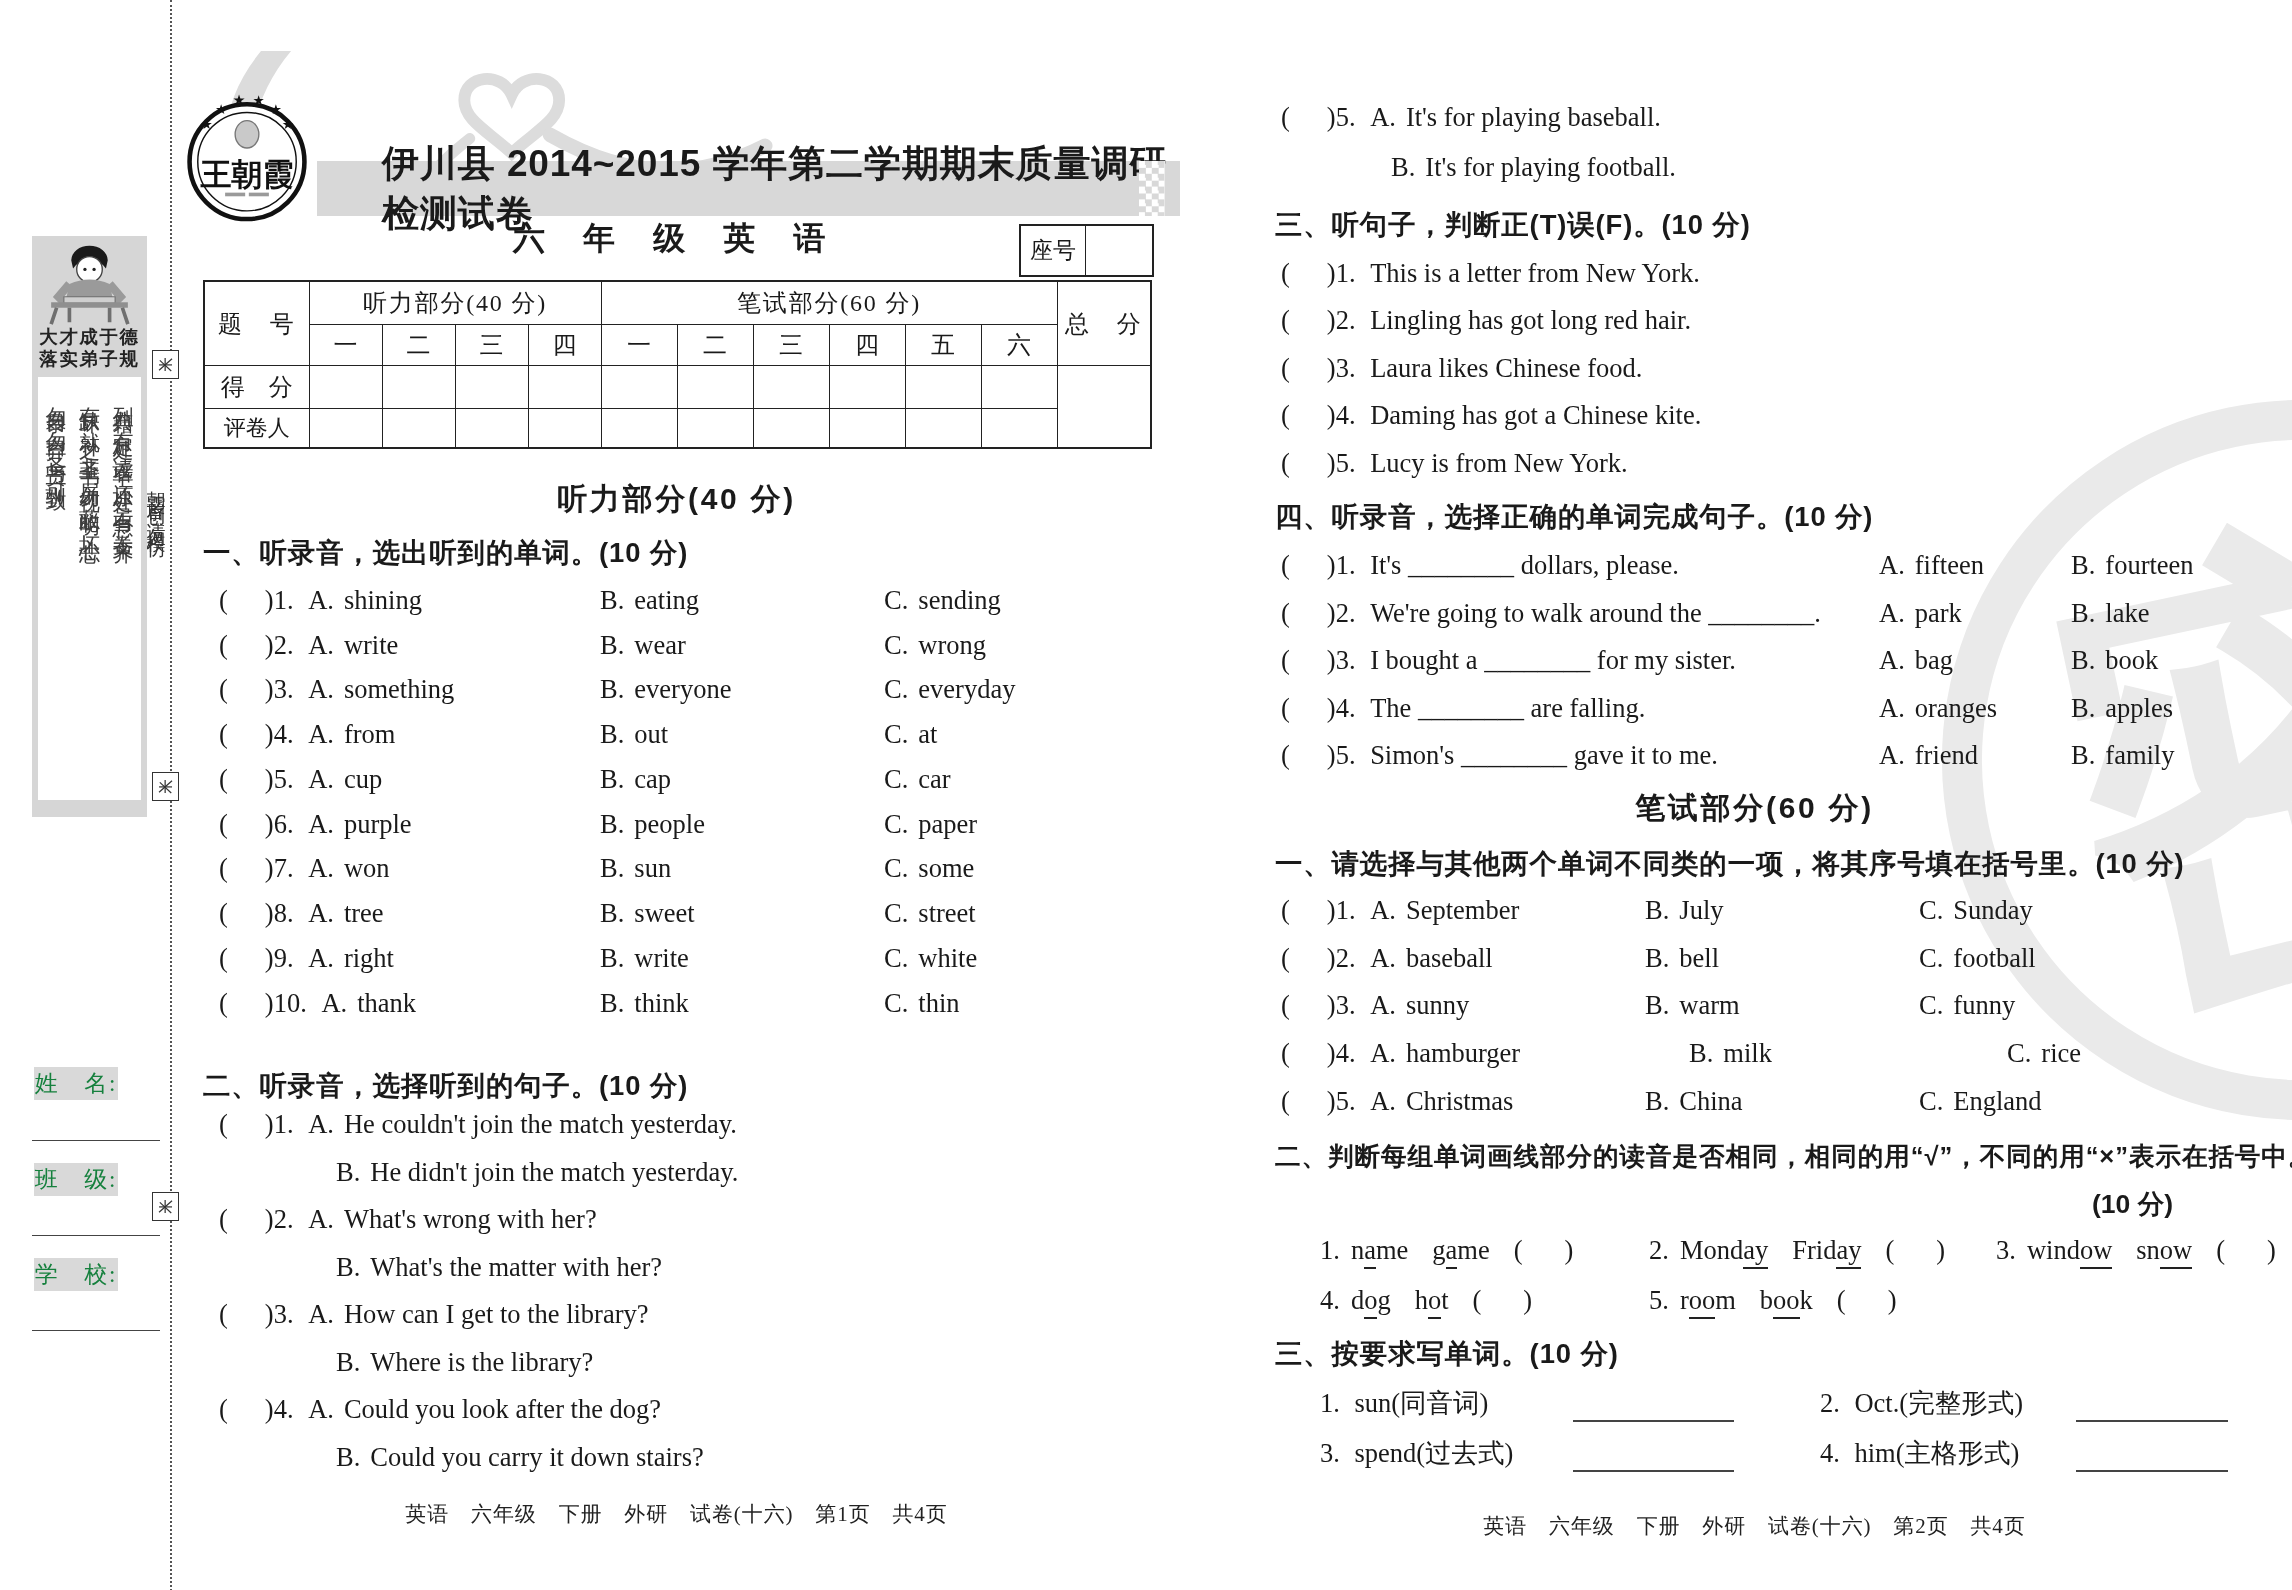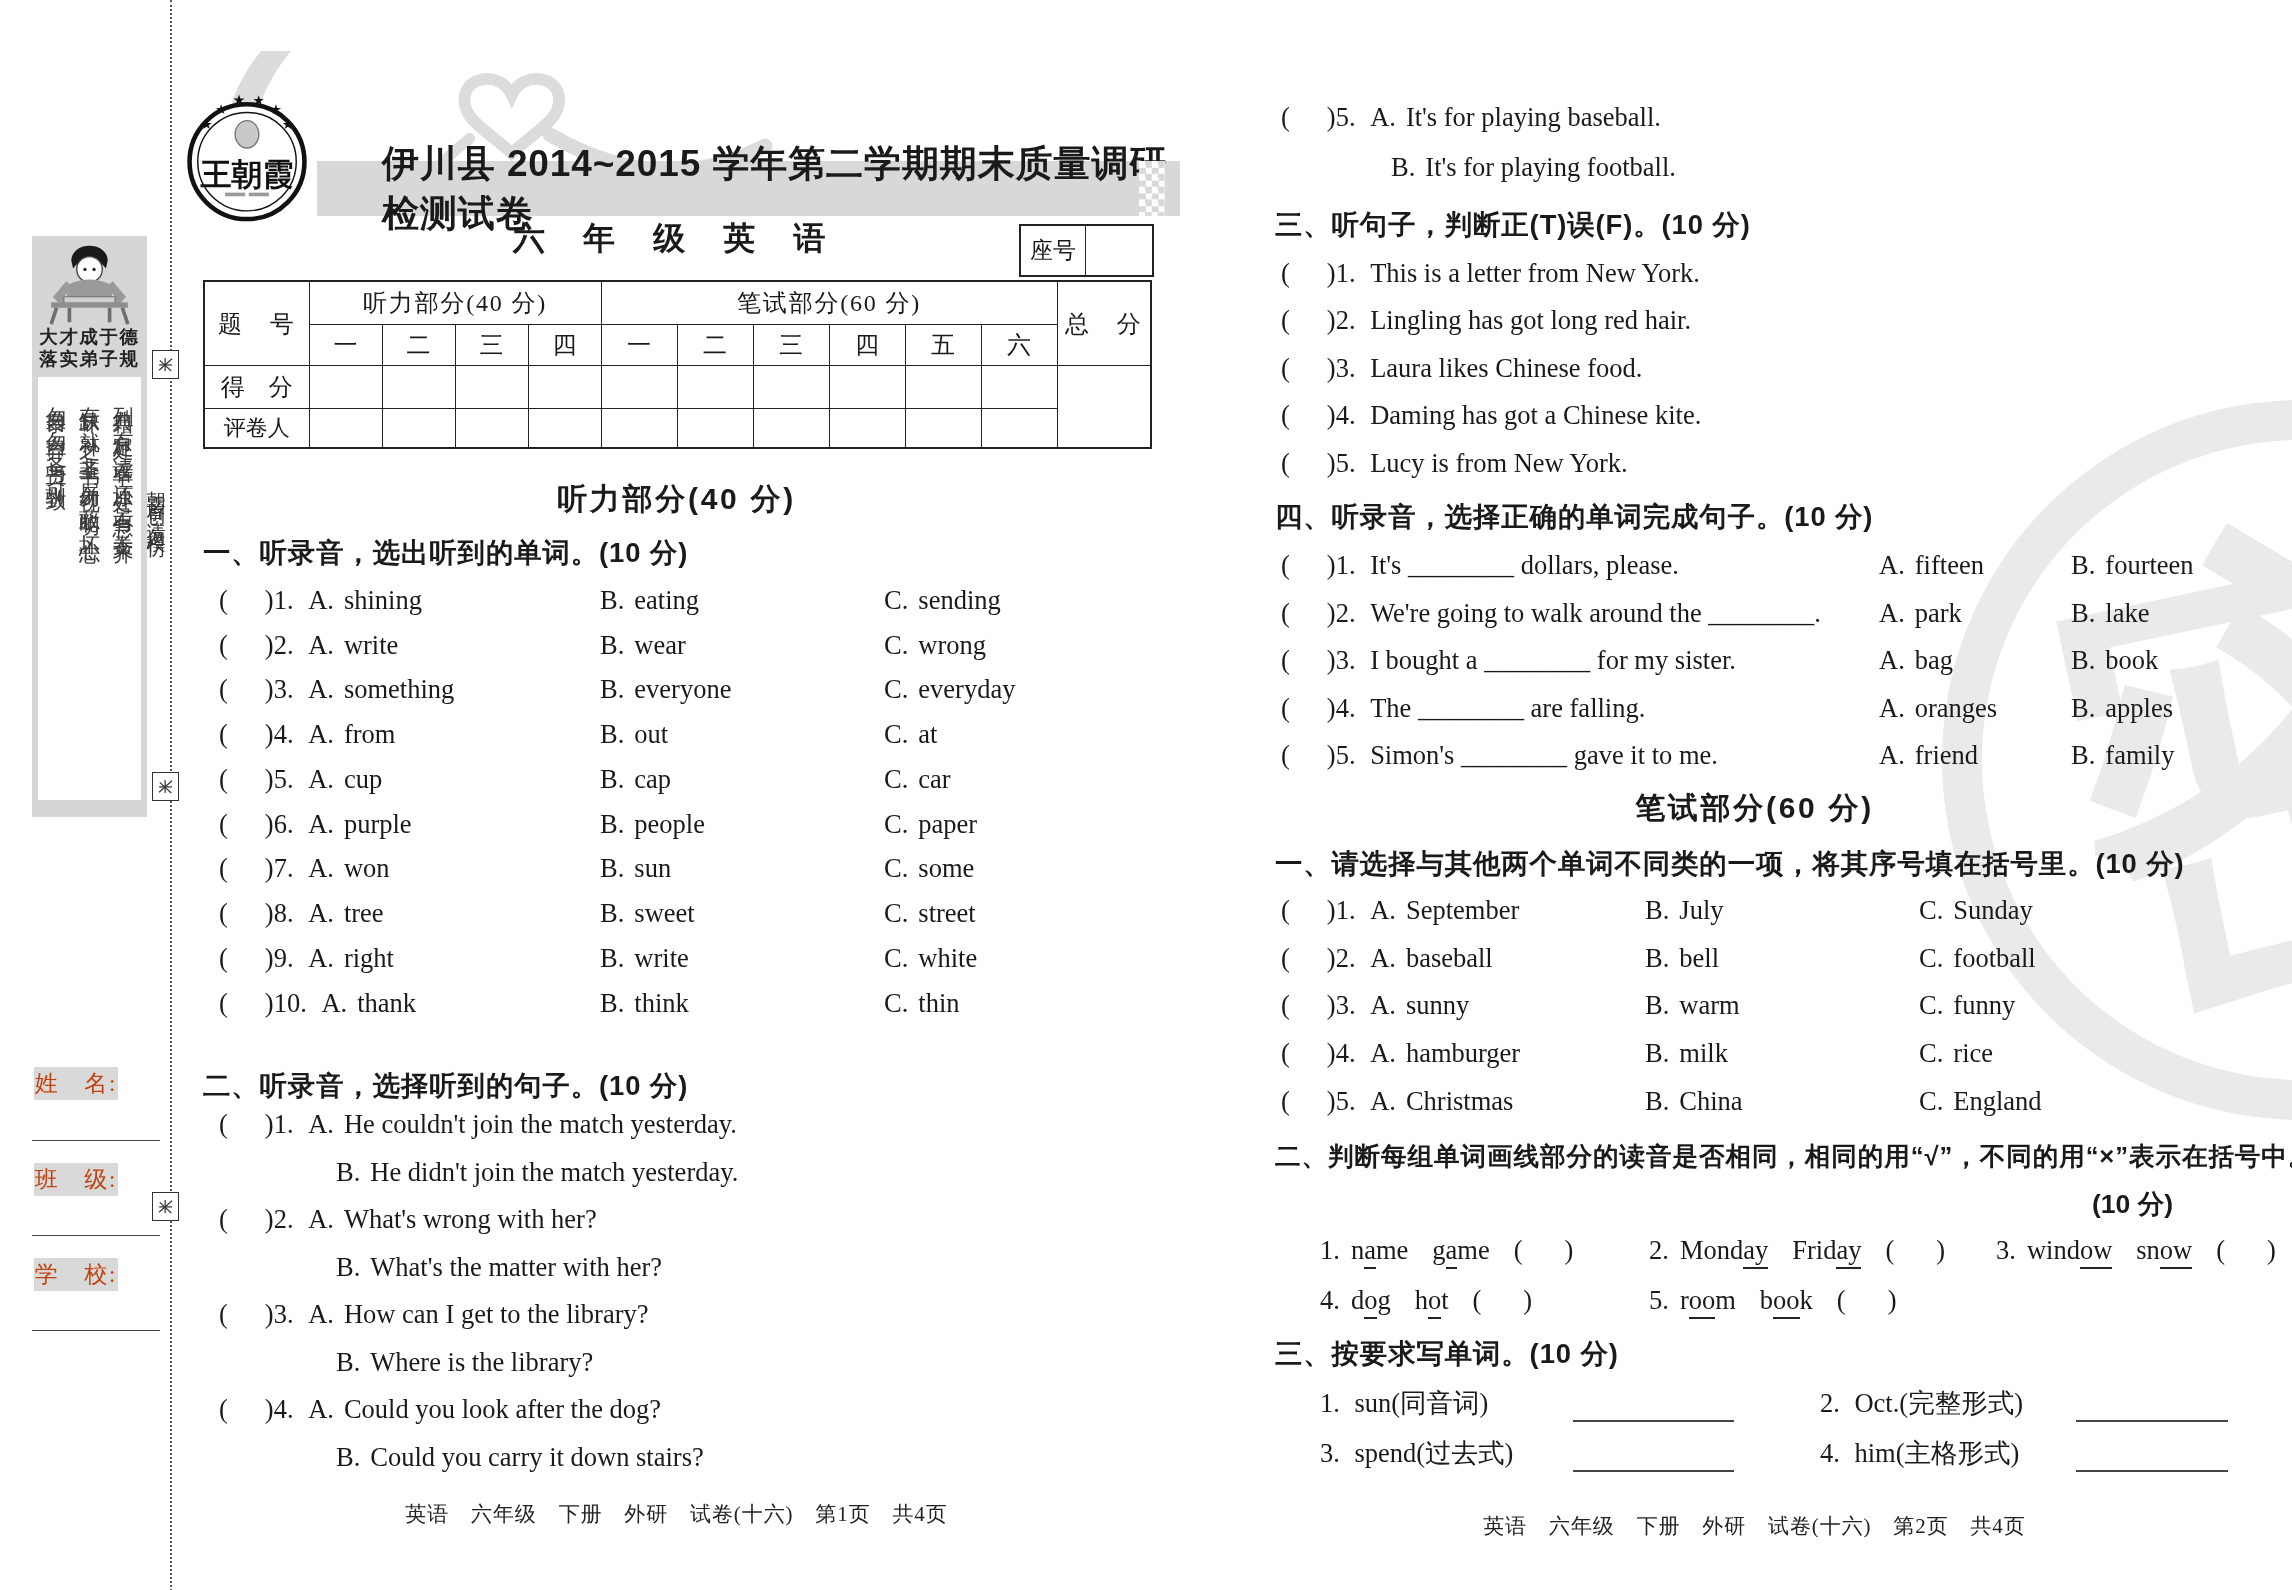--- a/index.html
+++ b/index.html
@@ -21,21 +21,21 @@
 
   
   .sidebar{left:32px;top:236px;width:115px;height:581px;background:#d6d6d6;}
   .kid{display:block;margin:5.5px auto 0 auto;}
   .motto{text-align:center;font-weight:bold;font-size:18.3px;color:#222;letter-spacing:1.8px;line-height:22px;}
   .verse{margin:7.3px 6.4px 0 6.4px;background:#ffffff;padding:12.8px 3.7px;height:398px;
          display:flex;flex-direction:row;justify-content:space-between;align-items:flex-start;}
   .vcol{display:flex;flex-direction:column;gap:14.6px;align-items:center;}
   .vgrp{writing-mode:vertical-rl;font-size:21px;letter-spacing:3.7px;color:#3c3c3c;}
 
-  .fieldlab{left:34px;width:84px;height:33px;background:#d9d9d9;font-size:23px;color:#c2410c;
+  .fieldlab{left:34px;width:84px;height:33px;background:#d9d9d9;font-size:23px;color:#15803d;
             display:flex;align-items:center;justify-content:center;letter-spacing:1.8px;}
   .fieldline{left:32px;width:128px;height:0;border-bottom:1.8px solid #444;}
 
   
   .banner{left:317px;top:161px;width:822px;height:55px;background:#d8d8d8;display:flex;align-items:center;padding-left:41px;}
   .banner .t{font-size:37px;padding-left:24px;letter-spacing:0.9px;}
   .checker{left:1139px;top:161px;width:25.6px;height:55px;
            background:repeating-conic-gradient(#d8d8d8 0 25%,#ffffff 0 50%);background-size:12.8px 12.8px;}
   .subtitle{left:203px;top:217px;width:947px;text-align:center;font-size:32px;letter-spacing:14.6px;}
   .seat{left:1019px;top:224px;width:131px;height:49px;border:2.3px solid #222;display:flex;background:#fff;}
@@ -403,21 +403,21 @@
   <div class="ws1" style="top:943px;">
       <span class="c1"><span><span>(</span><span class="gap"></span><span>)</span></span><span class="qnum">2.</span><span class="lbl">A.</span><span>baseball</span></span>
       <span class="c2"><span class="lbl">B.</span><span>bell</span></span>
       <span class="c3"><span class="lbl">C.</span><span>football</span></span>
     </div>
   <div class="ws1" style="top:990px;">
       <span class="c1"><span><span>(</span><span class="gap"></span><span>)</span></span><span class="qnum">3.</span><span class="lbl">A.</span><span>sunny</span></span>
       <span class="c2"><span class="lbl">B.</span><span>warm</span></span>
       <span class="c3"><span class="lbl">C.</span><span>funny</span></span>
     </div>
-  <div class="ws1" style="top:1038px;">
+  <div class="ws1" style="top:1038px;gap:44px;">
       <span class="c1"><span><span>(</span><span class="gap"></span><span>)</span></span><span class="qnum">4.</span><span class="lbl">A.</span><span>hamburger</span></span>
       <span class="c2"><span class="lbl">B.</span><span>milk</span></span>
       <span class="c3"><span class="lbl">C.</span><span>rice</span></span>
     </div>
   <div class="ws1" style="top:1086px;">
       <span class="c1"><span><span>(</span><span class="gap"></span><span>)</span></span><span class="qnum">5.</span><span class="lbl">A.</span><span>Christmas</span></span>
       <span class="c2"><span class="lbl">B.</span><span>China</span></span>
       <span class="c3"><span class="lbl">C.</span><span>England</span></span>
     </div>
 

